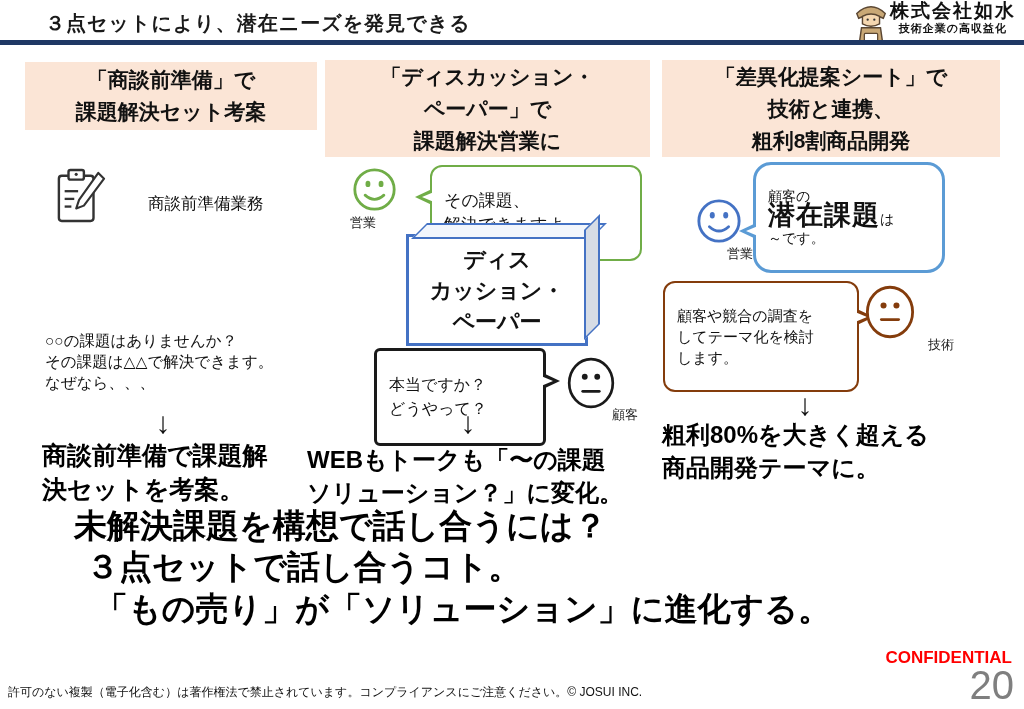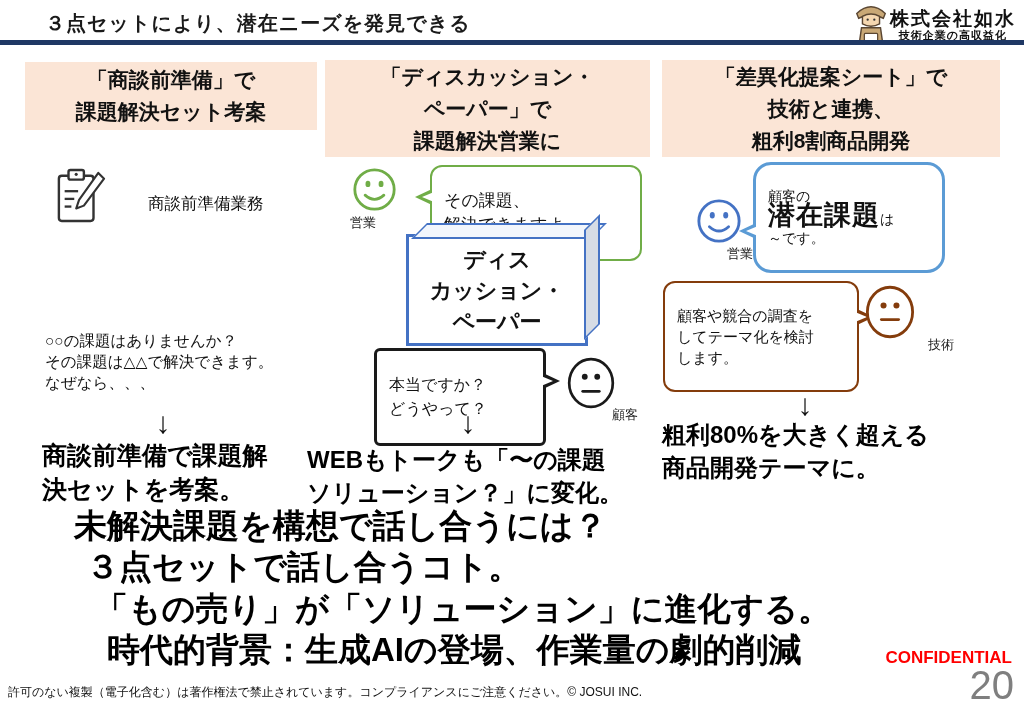--- a/index.html
+++ b/index.html
@@ -4,21 +4,21 @@
 <style>
   html,body{margin:0;padding:0;}
   body{width:1024px;height:709px;overflow:hidden;background:#fff;
        font-family:"Liberation Sans","DejaVu Sans",sans-serif;color:#111;}
   .slide{position:relative;width:1024px;height:709px;background:#fff;overflow:hidden;}
   .pre{white-space:pre-line;}
 
   
   .title{position:absolute;left:45px;top:10px;font-size:20px;font-weight:600;color:#1a1a1a;letter-spacing:1px;}
   .rule{position:absolute;left:0;top:40px;width:1024px;height:5px;background:#1F3864;}
-  .logo{position:absolute;right:8px;top:1px;display:flex;align-items:center;gap:0;}
+  .logo{position:absolute;right:8px;top:1px;display:flex;align-items:flex-start;gap:0;}
   .logo-txt{text-align:center;line-height:1.1;}
   .logo-company{font-family:"Liberation Serif","DejaVu Serif",serif;font-weight:bold;font-size:19px;letter-spacing:2px;}
   .logo-tagline{font-family:"Liberation Serif","DejaVu Serif",serif;font-weight:bold;font-size:11px;letter-spacing:1px;}
 
   
   .colhead{position:absolute;background:#FBE5D6;display:flex;align-items:center;justify-content:center;
            text-align:center;font-weight:800;font-size:21px;line-height:32px;}
   .colhead.c1{left:25px;top:62px;width:292px;height:68px;}
   .colhead.c2{left:325px;top:60px;width:325px;height:97px;}
   .colhead.c3{left:662px;top:60px;width:338px;height:97px;}
@@ -212,19 +212,18 @@
   </div>
   <div class="face-label" style="left:928px;top:336px;">技術</div>
 
   <div class="down-arrow arr3">↓</div>
   <div class="result res3 pre">粗利80%を大きく超える
 商品開発テーマに。</div>
 
   <div class="sum l1">未解決課題を構想で話し合うには？</div>
   <div class="sum l2">３点セットで話し合うコト。</div>
   <div class="sum l3">「もの売り」が「ソリューション」に進化する。</div>
-  <div class="sum l4">時代的背景：生成AIの登場、作業量の劇的削減</div>
 
   <div class="confidential">CONFIDENTIAL</div>
   <div class="copyright">許可のない複製（電子化含む）は著作権法で禁止されています。コンプライアンスにご注意ください。© JOSUI INC.</div>
   <div class="pagenum">20</div>
 
 </div>
 
 </body></html>

